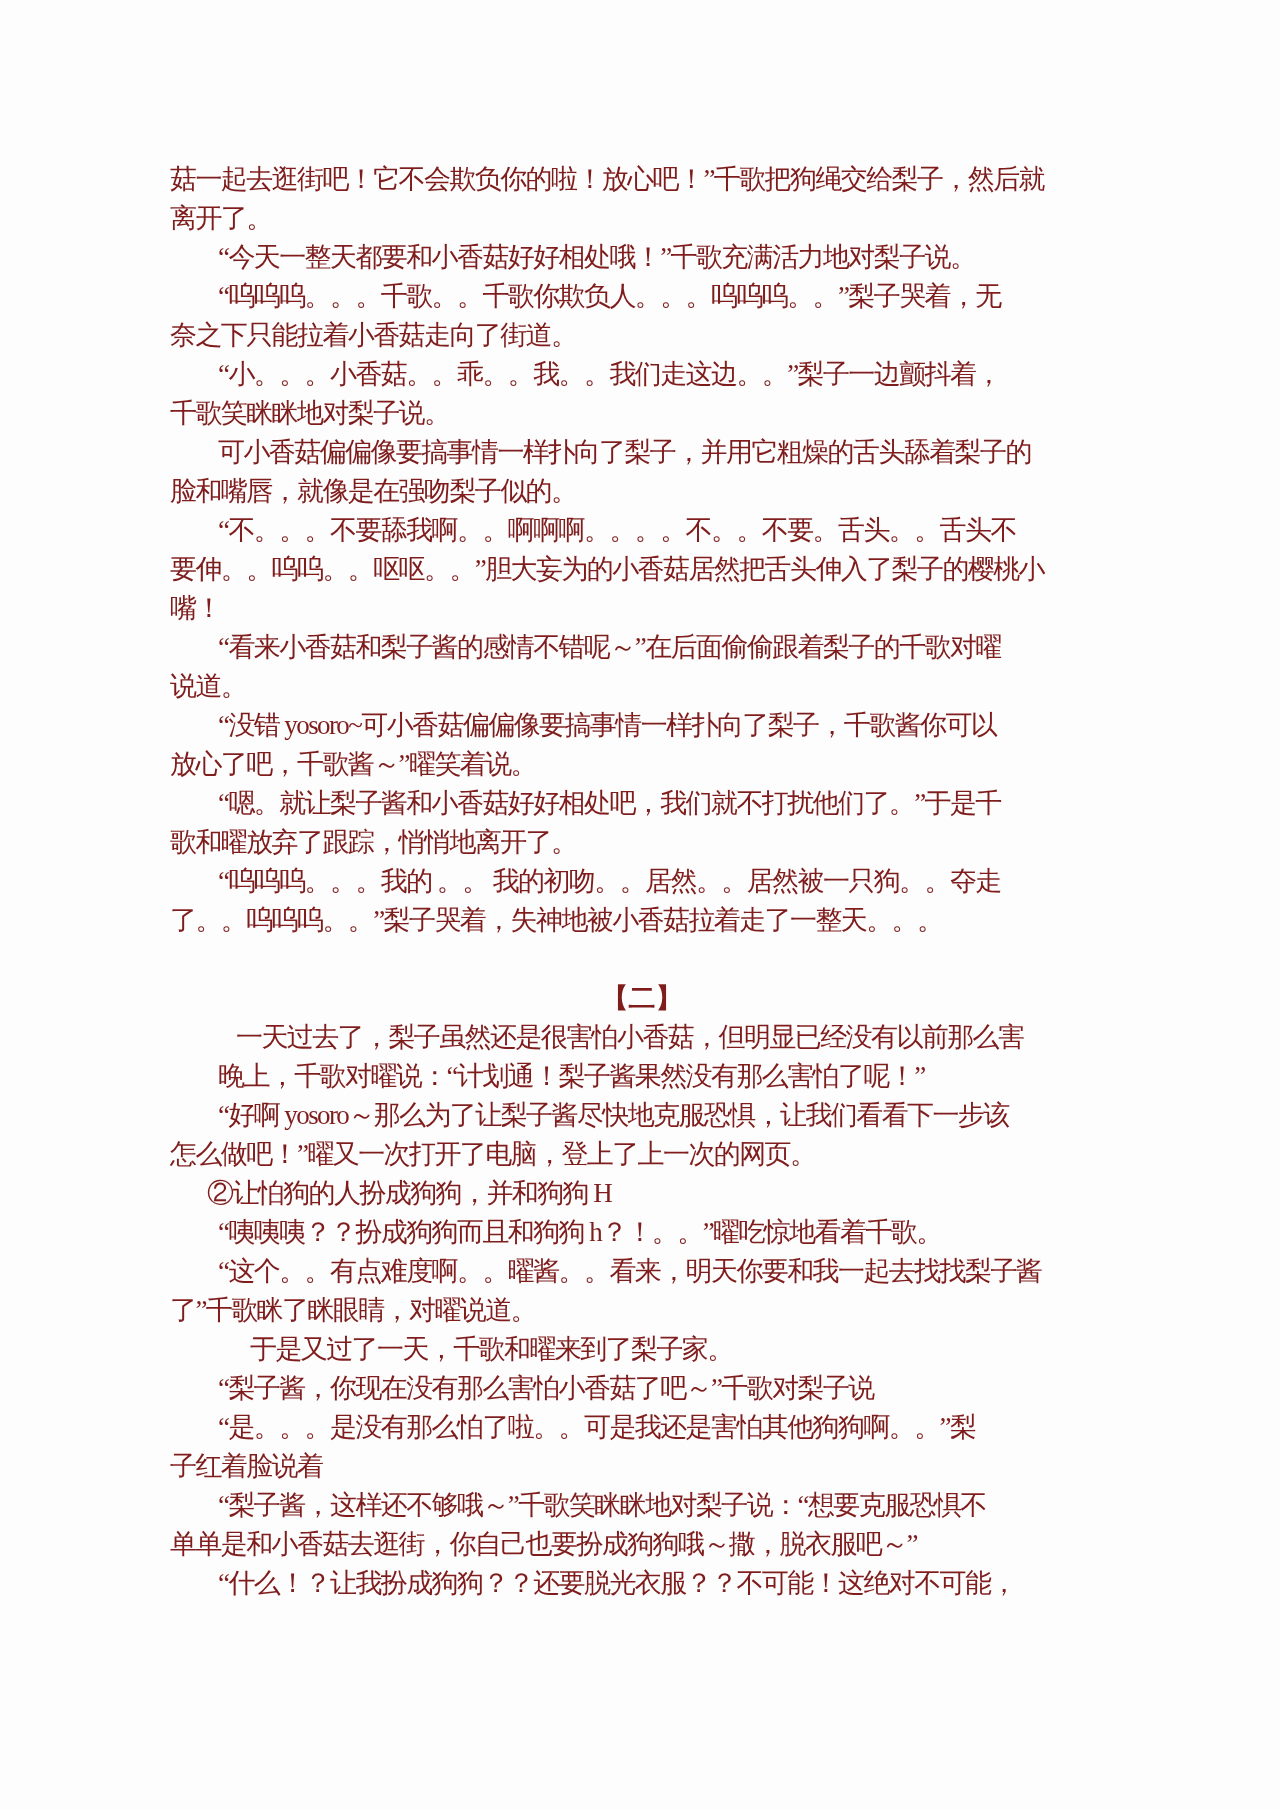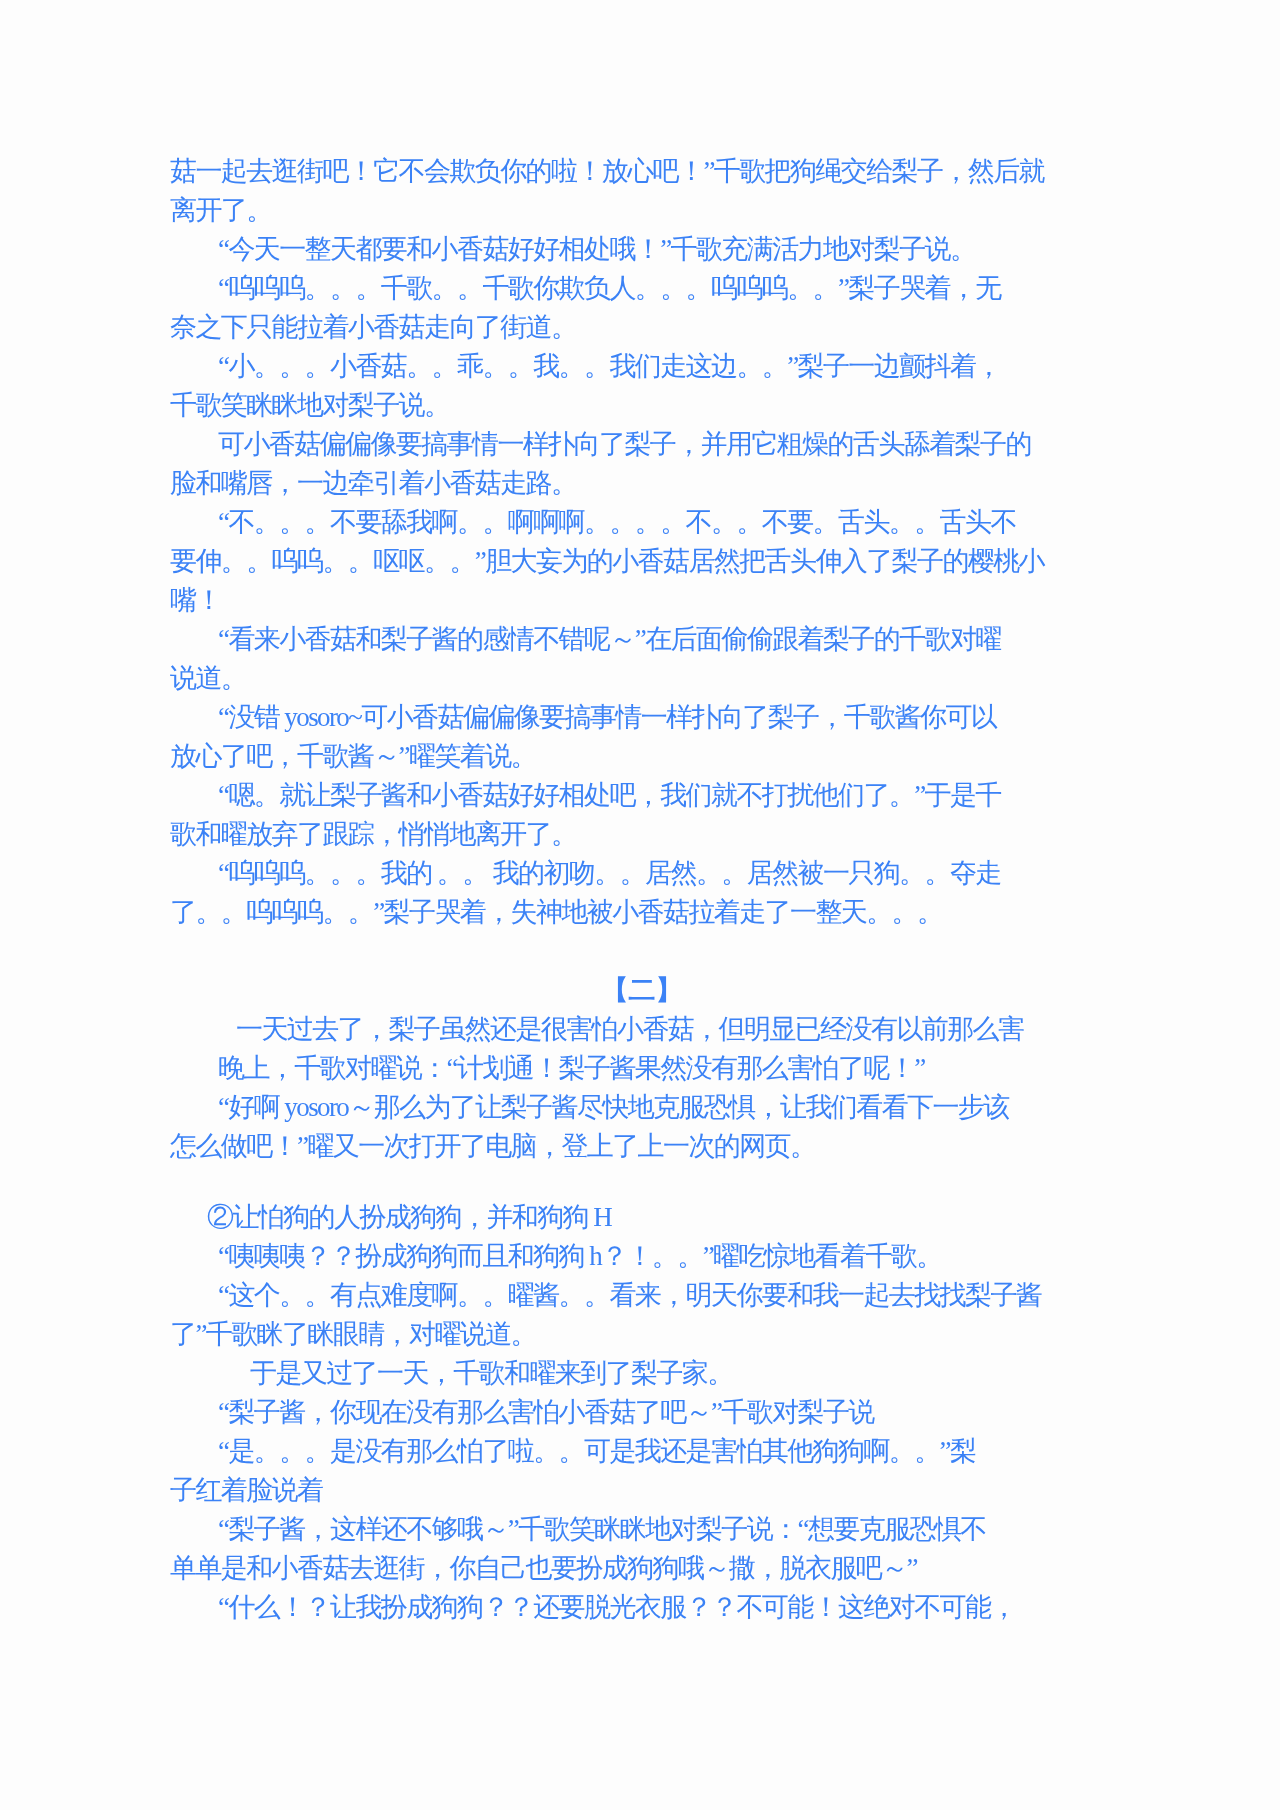--- a/index.html
+++ b/index.html
@@ -9,52 +9,52 @@
     position:relative;
     overflow:hidden;
     font-family:"Liberation Serif","DejaVu Serif",serif;
   }
   .page{
     position:absolute;inset:0;
     background:#fdfdfd;
   }
   .text-block{
     position:absolute;
-    left:170px;top:152px;width:944px;
-    color:#3b82f6;
+    left:170px;top:160px;width:944px;
+    color:#7f1d1d;
     font-size:27px;
     line-height:39px;
     letter-spacing:-1.6px;
   }
   .line{
     height:39px;
     white-space:pre;
   }
   .i0{padding-left:0;}
   .i1{padding-left:48px;}
-  .i05{padding-left:37px;margin-top:32px;}
+  .i05{padding-left:37px;}
   .i2{padding-left:66px;font-family:Liberation Serif, serif;}
   .i3{padding-left:80px;}
   .center{text-align:center;font-weight:bold;letter-spacing:0;}
   .blank{}
 </style>
 </head>
 <body>
 
 <div class="page">
   <div class="text-block">
       <div class="line i0">菇一起去逛街吧！它不会欺负你的啦！放心吧！”千歌把狗绳交给梨子，然后就</div>
       <div class="line i0">离开了。</div>
       <div class="line i1">“今天一整天都要和小香菇好好相处哦！”千歌充满活力地对梨子说。</div>
       <div class="line i1">“呜呜呜。。。千歌。。千歌你欺负人。。。呜呜呜。。”梨子哭着，无</div>
       <div class="line i0">奈之下只能拉着小香菇走向了街道。</div>
       <div class="line i1">“小。。。小香菇。。乖。。我。。我们走这边。。”梨子一边颤抖着，</div>
       <div class="line i0">千歌笑眯眯地对梨子说。</div>
       <div class="line i1">可小香菇偏偏像要搞事情一样扑向了梨子，并用它粗燥的舌头舔着梨子的</div>
-      <div class="line i0">脸和嘴唇，一边牵引着小香菇走路。</div>
+      <div class="line i0">脸和嘴唇，就像是在强吻梨子似的。</div>
       <div class="line i1">“不。。。不要舔我啊。。啊啊啊。。。。不。。不要。舌头。。舌头不</div>
       <div class="line i0">要伸。。呜呜。。呕呕。。”胆大妄为的小香菇居然把舌头伸入了梨子的樱桃小</div>
       <div class="line i0">嘴！</div>
       <div class="line i1">“看来小香菇和梨子酱的感情不错呢～”在后面偷偷跟着梨子的千歌对曜</div>
       <div class="line i0">说道。</div>
       <div class="line i1">“没错 yosoro~可小香菇偏偏像要搞事情一样扑向了梨子，千歌酱你可以</div>
       <div class="line i0">放心了吧，千歌酱～”曜笑着说。</div>
       <div class="line i1">“嗯。就让梨子酱和小香菇好好相处吧，我们就不打扰他们了。”于是千</div>
       <div class="line i0">歌和曜放弃了跟踪，悄悄地离开了。</div>
       <div class="line i1">“呜呜呜。。。我的 。。 我的初吻。。居然。。居然被一只狗。。夺走</div>

